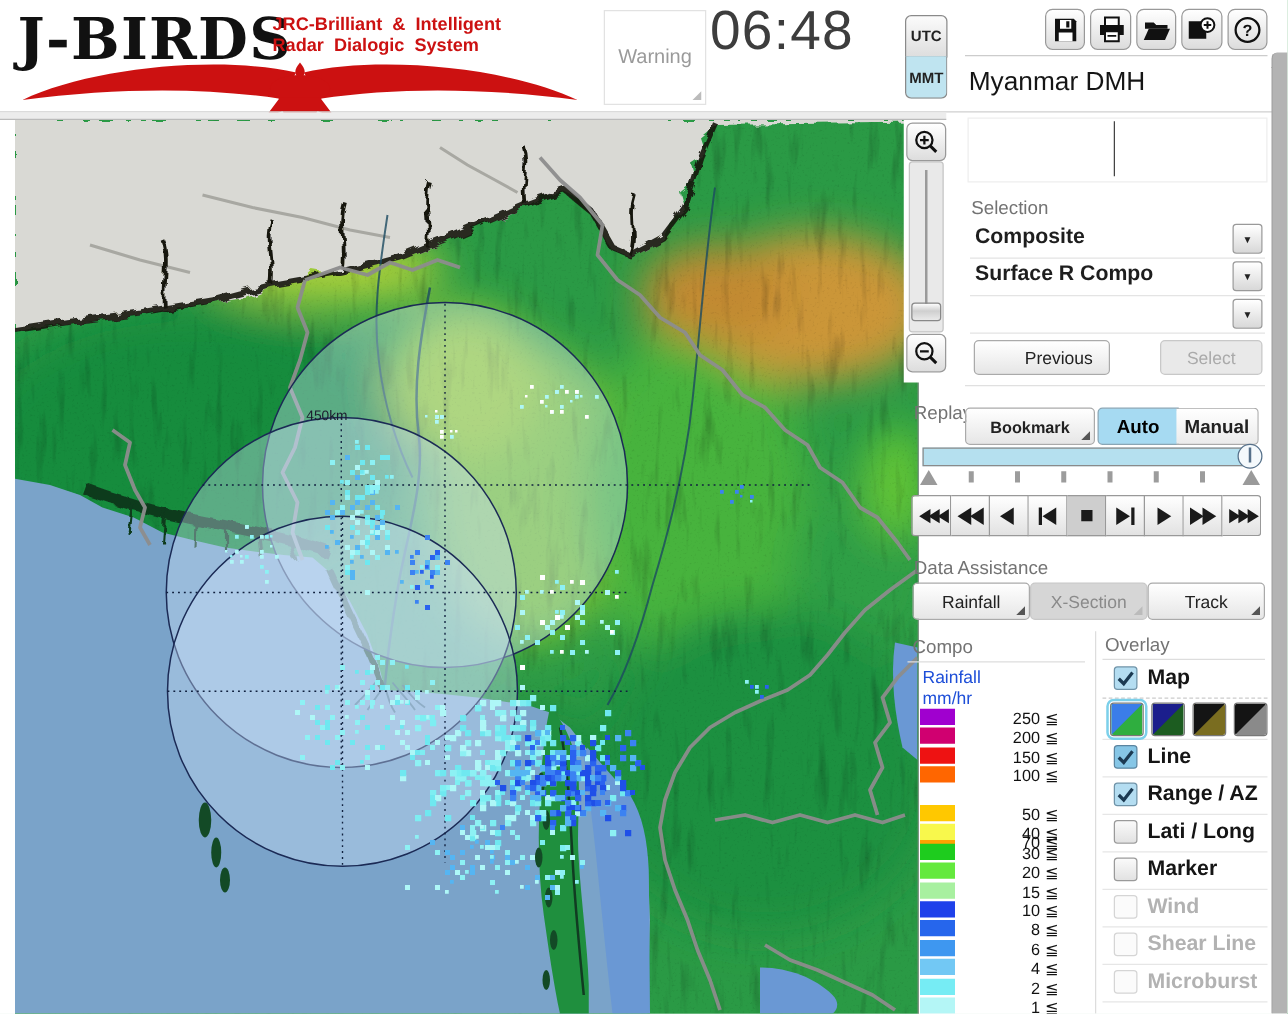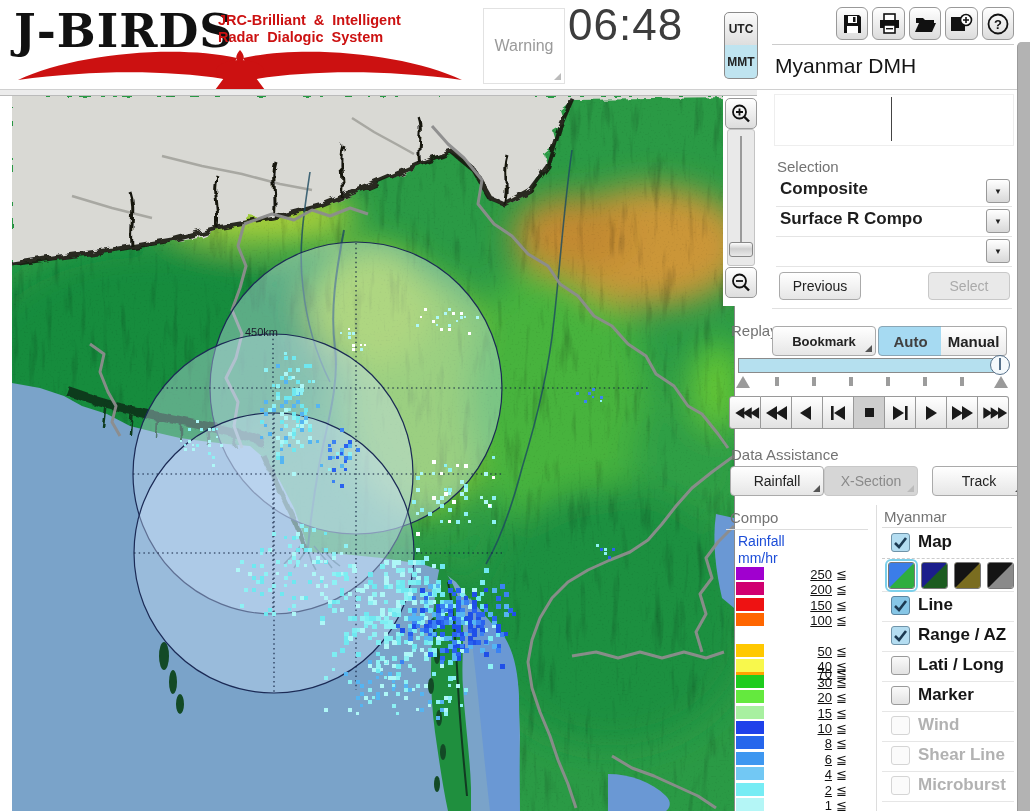--- a/index.html
+++ b/index.html
@@ -60,21 +60,21 @@
           align-items:center;justify-content:center;font-size:8px;color:#222;}
   .pushbtn{position:absolute;height:26px;border:1px solid #aaa;border-radius:4px;
            background:linear-gradient(#fff,#e6e6e6);font-size:14px;color:#222;
            display:flex;align-items:center;justify-content:center;}
   .pushbtn.disabled{color:#aaa;background:#e9e9e9;border-color:#c8c8c8;}
   #sel-sep{left:772px;top:308px;width:240px;border-top:1px solid #e0e0e0;}
   
   #replay-label{left:731px;top:322px;}
   #bookmark-btn{left:772px;top:326px;width:102px;height:28px;font-size:13px;font-weight:bold;}
   #auto-btn{left:878px;top:326px;width:63px;height:28px;border:1px solid #8aa6b5;border-radius:4px 0 0 4px;
-            background:#a6daf2;font-size:15px;font-weight:600;color:#404040;
+            background:#a6daf2;font-size:15px;font-weight:600;color:#000000;
             display:flex;align-items:center;justify-content:center;}
   #manual-btn{left:941px;top:326px;width:65px;height:28px;border:1px solid #aaa;border-left:none;
               border-radius:0 4px 4px 0;background:linear-gradient(#fff,#ebebeb);font-size:15px;
               font-weight:600;color:#222;display:flex;align-items:center;justify-content:center;}
   #rslider{left:738px;top:358px;width:262px;height:13px;background:#b5e0ef;border:1px solid #8a8a8a;}
   #rthumb{position:absolute;right:-9px;top:-4px;width:18px;height:18px;border-radius:50%;
           background:#f4f9fc;border:1.5px solid #55708a;}
   #rthumb::after{content:"";position:absolute;left:8px;top:2px;width:1.5px;height:12px;background:#55708a;}
   #rticks{left:736px;top:376px;width:272px;height:12px;}
   .tick{position:absolute;top:1px;width:4px;height:9px;background:#9c9c9c;}
@@ -89,21 +89,21 @@
   
   #da-label{left:731px;top:446px;}
   .dabtn{position:absolute;top:466px;width:92px;height:28px;font-size:14px;}
   
   #legend-title{left:730px;top:509px;}
   #legend-rule{left:726px;top:529px;width:142px;border-top:1px solid #ddd;}
   #legend-unit{left:738px;top:533px;font-size:14px;color:#1d4ed8;line-height:17px;}
   #legend-rows{left:726px;top:567px;width:136px;height:240px;}
   .lrow{position:absolute;left:0;width:136px;height:14px;}
   .lswatch{position:absolute;left:10px;top:0;width:28px;height:13px;}
-  .lval{position:absolute;left:40px;top:0;width:66px;text-align:right;font-size:13px;color:#111;text-decoration:underline;}
+  .lval{position:absolute;left:40px;top:0;width:66px;text-align:right;font-size:13px;color:#111;}
   .llte{position:absolute;left:110px;top:0;font-size:13px;color:#111;}
   #panel-divider{left:876px;top:505px;width:0;height:306px;border-left:1px solid #ddd;}
   
   #overlay-title{left:884px;top:508px;}
   #overlay-rule{left:882px;top:527px;width:130px;border-top:1px solid #ddd;}
   #overlay-rows{left:882px;top:529px;width:132px;}
   .orow{position:relative;width:132px;height:29px;border-bottom:1px solid #e6e6e6;}
   .orow.dashed{border-bottom:1px dashed #ccc;}
   .cbox{position:absolute;left:9px;top:4px;width:19px;height:19px;border-radius:3px;box-sizing:border-box;}
   .cbox.checked{background:#b4ddf1;border:1px solid #6f93a8;}
@@ -1280,21 +1280,21 @@
     <span class="dd-btn">▼</span>
   </div>
   <div class="dd-row" style="top:206px;">
     <span class="dd-text">Surface R Compo</span>
     <span class="dd-btn">▼</span>
   </div>
   <div class="dd-row" style="top:236px;">
     <span class="dd-text"></span>
     <span class="dd-btn">▼</span>
   </div>
-  <div class="pushbtn" style="left:779px;top:272px;width:80px;">Previous</div>
+  <div class="pushbtn" style="left:779px;top:272px;width:80px;padding-left:27px;">Previous</div>
   <div class="pushbtn disabled" style="left:928px;top:272px;width:80px;">Select</div>
   <div id="sel-sep" class="abs"></div>
 
   <div id="replay-label" class="abs seclabel">Replay</div>
   <div id="bookmark-btn" class="pushbtn">
     <span>Bookmark</span>
     <span class="grip"></span>
   </div>
   <div id="auto-btn" class="abs">Auto</div>
   <div id="manual-btn" class="abs">Manual</div>
@@ -1374,21 +1374,21 @@
   <div id="da-label" class="abs seclabel">Data Assistance</div>
   <div id="da-buttons">
       <div class="dabtn pushbtn" style="left: 730px;">
         <span>Rainfall</span>
         <span class="grip"></span>
       </div>
       <div class="dabtn pushbtn disabled" style="left: 824px; background: rgb(214, 214, 214); color: rgb(138, 138, 138);">
         <span>X-Section</span>
         <span class="grip light"></span>
       </div>
-      <div class="dabtn pushbtn" style="left: 918px; margin-left: 14px;">
+      <div class="dabtn pushbtn" style="left: 918px;">
         <span>Track</span>
         <span class="grip"></span>
       </div>
     </div>
 
   <div id="legend-title" class="abs seclabel">Compo</div>
   <div id="legend-rule" class="abs"></div>
   <div id="legend-unit" class="abs">
     <div>Rainfall</div>
     <div>mm/hr</div>
@@ -1471,21 +1471,21 @@
       </div>
       <div class="lrow" style="top: 231px;">
         <span class="lswatch" style="background:#b4f6f6"></span>
         <span class="lval">1</span>
         <span class="llte">≦</span>
       </div>
     </div>
 
   <div id="panel-divider" class="abs"></div>
 
-  <div id="overlay-title" class="abs seclabel">Myanmar</div>
+  <div id="overlay-title" class="abs seclabel">Overlay</div>
   <div id="overlay-rule" class="abs"></div>
   <div id="overlay-rows" class="abs">
       <div class="orow dashed">
         <span class="cbox checked">
           <svg width="17" height="17" viewBox="0 0 17 17">
             <path d="M3,9 L7,13 L14,4" fill="none" stroke="#1c3a52" stroke-width="2.6"></path>
           </svg>
         </span>
         <span class="olabel">Map</span>
       </div>

